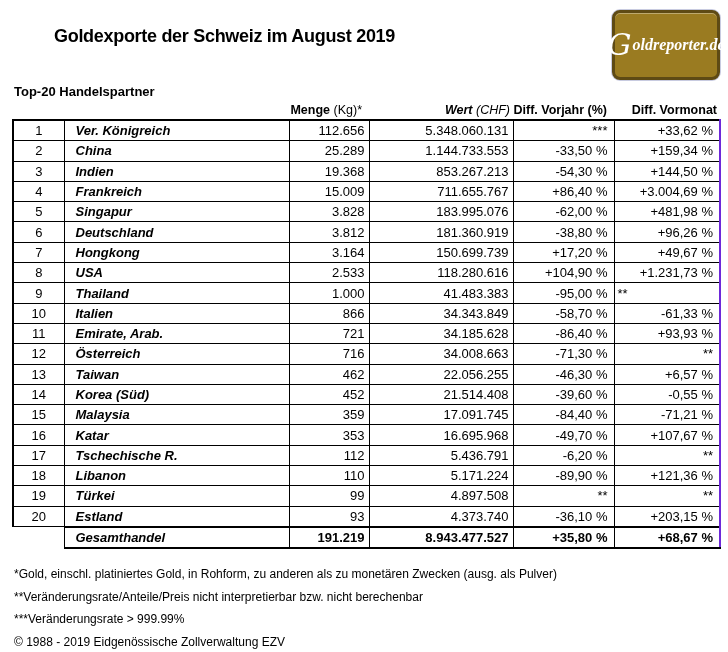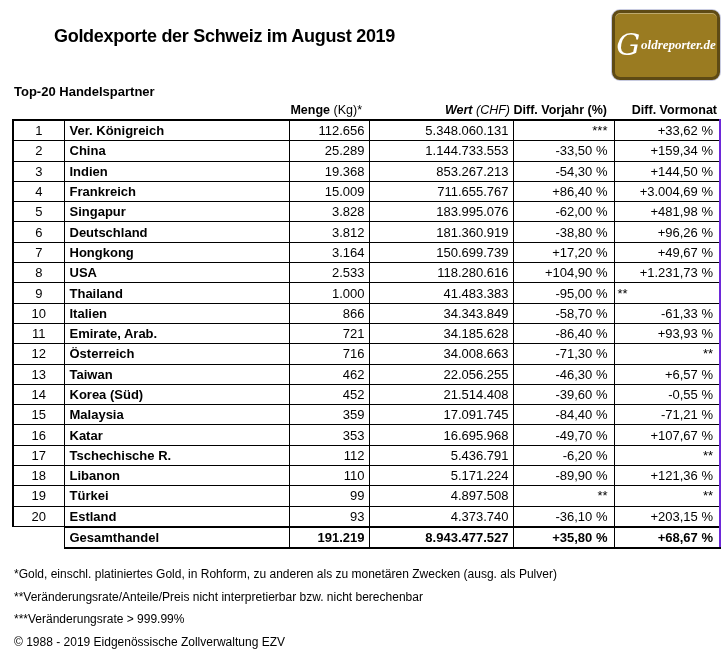--- a/index.html
+++ b/index.html
@@ -16,21 +16,21 @@
     background:#9a7b21;border:3px solid #5e4a14;border-radius:8px;
     display:flex;align-items:center;justify-content:center;color:#fff;
     box-shadow:inset 0 1px 0 rgba(255,255,255,0.35), 0 0 0 1px #c8cbe0;
   }
   .logo-g{
     font-family:"DejaVu Serif",serif;font-style:italic;font-size:30px;
     line-height:1;margin-right:1px;
   }
   .logo-rest{
     font-family:"Liberation Serif",serif;font-style:italic;font-weight:bold;
-    font-size:13px;letter-spacing:0;
+    font-size:16px;letter-spacing:0;
   }
   .subtitle{position:absolute;left:14px;top:84px;font-size:13px;font-weight:bold;}
   .colhead{
     position:absolute;top:103px;font-size:12.5px;white-space:nowrap;
   }
   .colhead .b{font-weight:bold;}
   .colhead-menge{right:366px;}
   .colhead-wert{right:218px;font-style:italic;}
   .colhead-vorjahr{right:121px;margin-left:37px;}
   .colhead-vormonat{right:11px;}
@@ -39,21 +39,21 @@
     table-layout:fixed;width:707px;
   }
   td{
     border:1px solid #000;height:19.3px;padding:0;font-size:13px;
     vertical-align:middle;white-space:nowrap;overflow:hidden;line-height:1;
   }
   tr.first-row td{border-top:2px solid #000;}
   td:first-child{border-left:2px solid #000;}
   td:last-child{border-right:2px solid #6d28d9;}
   td.rank{text-align:center;}
-  td.country{font-weight:bold;padding-left:5px;}
+  td.country{font-weight:bold;padding-left:11px;font-style:italic;}
   td.num{text-align:right;padding-right:4px;}
   td.pct{text-align:right;padding-right:6px;}
   td.pct-left{text-align:left;padding-left:3px;}
   tr.total-row td{
     border-top:2px solid #000;border-bottom:2px solid #000;font-weight:bold;
   }
   tr.total-row td.rank-empty{border:none;}
   .notes{position:absolute;left:14px;top:563px;font-size:12px;line-height:22.7px;}
 </style>
 </head>

